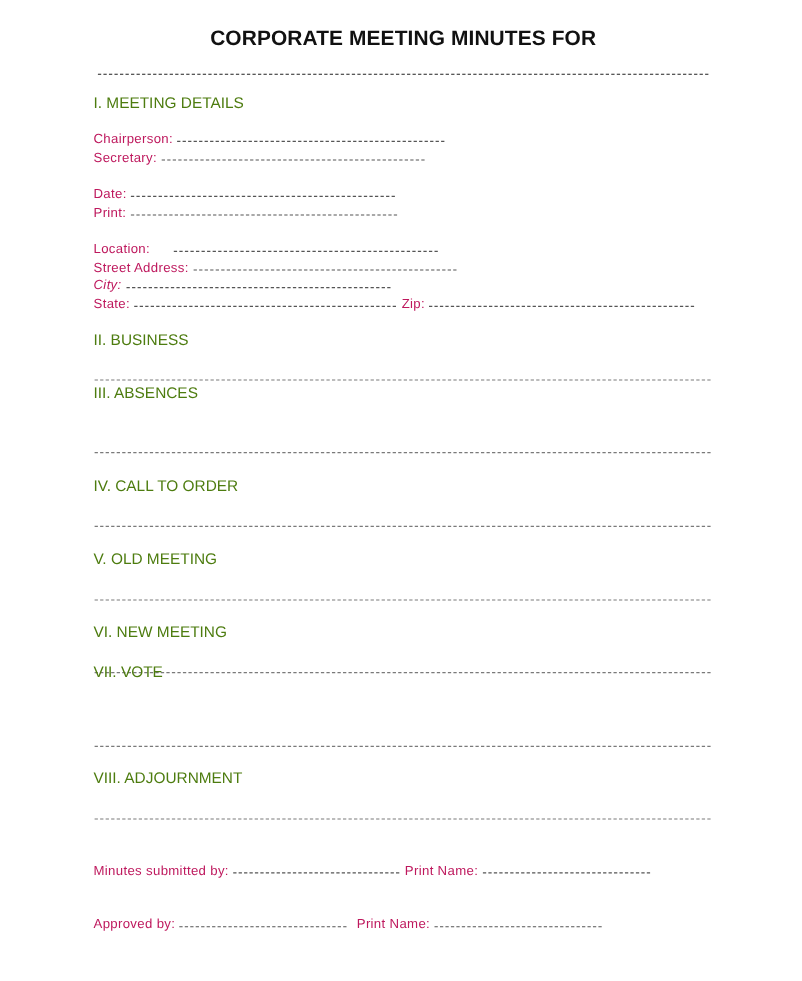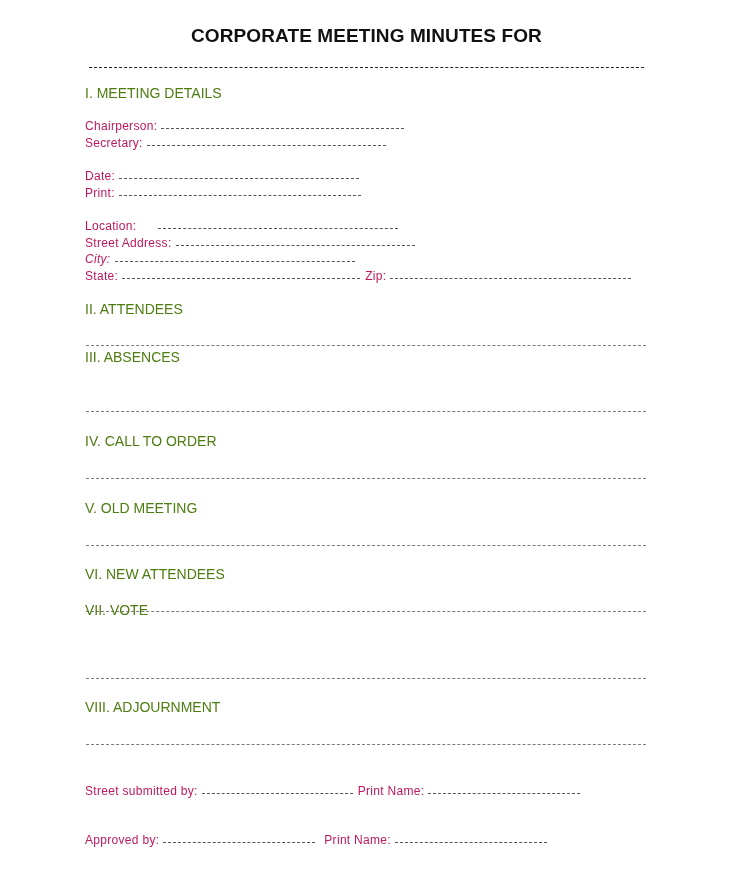--- a/index.html
+++ b/index.html
@@ -113,43 +113,43 @@
     <span class="blank" style="width:240px;"></span>
   </div>
   <div class="field" style="top:269px;">
     <span class="label">State:</span>
     <span class="blank" style="width:238px;"></span>
     <span class="inline-gap"></span>
     <span class="label">Zip:</span>
     <span class="blank" style="width:241px;"></span>
   </div>
 
-  <div class="section-heading" style="top:301px;">II. ATTENDEES</div>
+  <div class="section-heading" style="top:301px;">II. BUSINESS</div>
   <div class="section-line" style="top:344px;"></div>
 
   <div class="section-heading" style="top:349px;">III. ABSENCES</div>
   <div class="section-line" style="top:410px;"></div>
 
   <div class="section-heading" style="top:433px;">IV. CALL TO ORDER</div>
   <div class="section-line" style="top:477px;"></div>
 
   <div class="section-heading" style="top:500px;">V. OLD MEETING</div>
   <div class="section-line" style="top:544px;"></div>
 
-  <div class="section-heading" style="top:566px;">VI. NEW ATTENDEES</div>
+  <div class="section-heading" style="top:566px;">VI. NEW MEETING</div>
   <div class="section-line" style="top:610px;"></div>
 
   <div class="section-heading" style="top:602px;">VII. VOTE</div>
   <div class="section-line" style="top:677px;"></div>
 
   <div class="section-heading" style="top:699px;">VIII. ADJOURNMENT</div>
   <div class="section-line" style="top:743px;"></div>
 
   <div class="field" style="top:784px;">
-    <span class="label">Street submitted by:</span>
+    <span class="label">Minutes submitted by:</span>
     <span class="blank" style="width:151px;"></span>
     <span class="inline-gap"></span>
     <span class="label">Print Name:</span>
     <span class="blank" style="width:152px;"></span>
   </div>
 
   <div class="field" style="top:833px;">
     <span class="label">Approved by:</span>
     <span class="blank" style="width:152px;"></span>
     <span class="inline-gap" style="width:9px;"></span>

